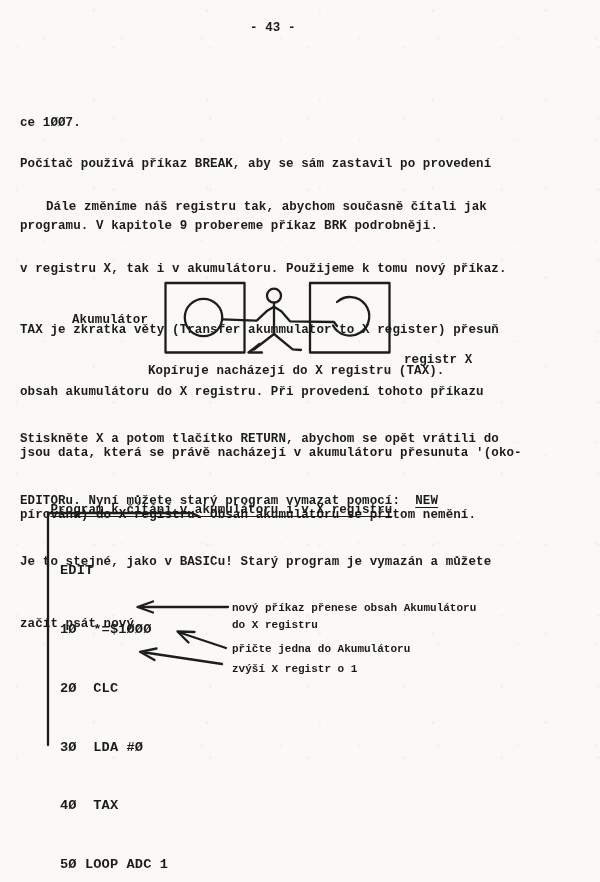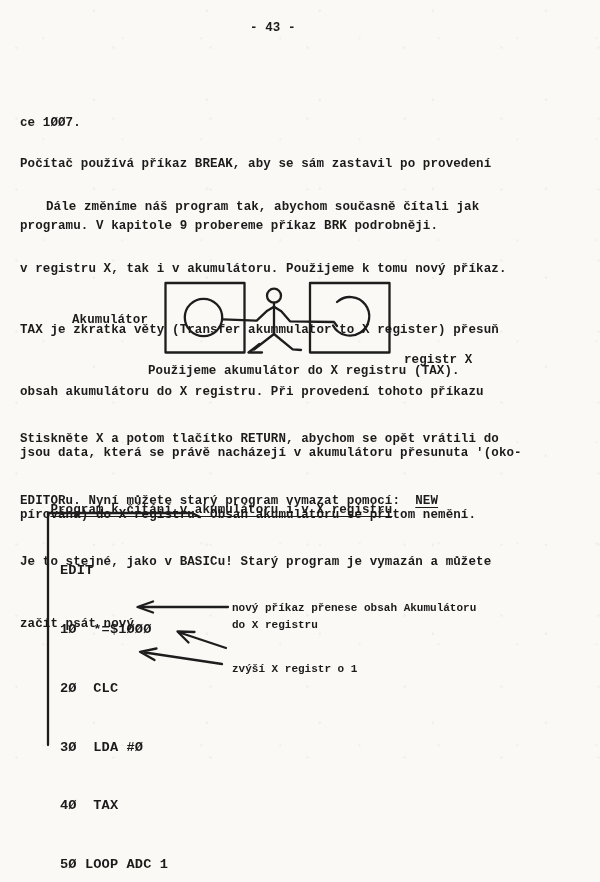--- a/index.html
+++ b/index.html
@@ -56,21 +56,21 @@
   <div class="abs txt" style="left:20px;top:72px;">
     <div>ce 1ØØ7.</div>
   </div>
 
   <div class="abs txt" style="left:20px;top:113px;">
     <div>Počítač používá příkaz BREAK, aby se sám zastavil po provedení</div>
     <div>programu. V kapitole 9 probereme příkaz BRK podrobněji.</div>
   </div>
 
   <div class="abs txt" style="left:20px;top:156px;">
-    <div class="indent">Dále změníme náš program tak, abychom současně čítali jak</div>
+    <div class="indent">Dále změníme náš registru tak, abychom současně čítali jak</div>
     <div>v registru X, tak i v akumulátoru. Použijeme k tomu nový příkaz.</div>
     <div>TAX je zkratka věty (Transfer akummulator to X register) přesuň</div>
     <div>obsah akumulátoru do X registru. Při provedení tohoto příkazu</div>
     <div>jsou data, která se právě nacházejí v akumulátoru přesunuta '(oko-</div>
     <div>pírována) do X registru. Obsah akumulátoru se přitom nemění.</div>
   </div>
 
   <svg style="top:275px;" width="600" height="95" viewBox="0 275 600 95">
     <g fill="none" stroke="#1d1d1d" stroke-width="2.3" stroke-linecap="round" stroke-linejoin="round">
 
@@ -86,21 +86,21 @@
       <path d="M 259.5 344 L 248.5 352.5 L 262 352.5"></path>
       <path d="M 274 334 L 292.7 349.3 L 301 350"></path>
 
       <rect x="310" y="283" width="79.5" height="69.5"></rect>
       <path d="M 337 302 A 19.3 19.3 0 1 1 333 325.5"></path>
     </g>
   </svg>
 
   <div class="abs txt" style="left:72px;top:310px;">Akumulátor</div>
   <div class="abs txt" style="left:404px;top:310px;margin-top:40px;">registr X</div>
-  <div class="abs txt" style="left:148px;top:361px;">Použijeme akumulátor do X registru (TAX).</div>
+  <div class="abs txt" style="left:148px;top:361px;">Kopíruje nacházejí do X registru (TAX).</div>
 
   <div class="abs txt" style="left:20px;top:388px;">
     <div>Stiskněte X a potom tlačítko RETURN, abychom se opět vrátili do</div>
     <div><span>EDITORu. Nyní můžete starý program vymazat pomocí:  </span><span class="u">NEW</span></div>
     <div>Je to stejné, jako v BASICu! Starý program je vymazán a můžete</div>
     <div>začít psát nový.</div>
   </div>
 
   <div class="abs txt" style="left:20px;top:479px;">
     <span class="u">Program k čítání v akumulátoru i v X registru</span>
@@ -130,15 +130,16 @@
     <div>4Ø  TAX</div>
     <div>5Ø LOOP ADC 1</div>
     
     
     
     
   </div>
 
   <div class="anno" style="left:232px;top:600px;">nový příkaz přenese obsah Akumulátoru</div>
   <div class="anno" style="left:232px;top:617px;">do X registru</div>
+  <div class="anno" style="left:232px;top:641px;">přičte jedna do Akumulátoru</div>
   <div class="anno" style="left:232px;top:661px;">zvýší X registr o 1</div>
 
 </div>
 
 </body></html>

